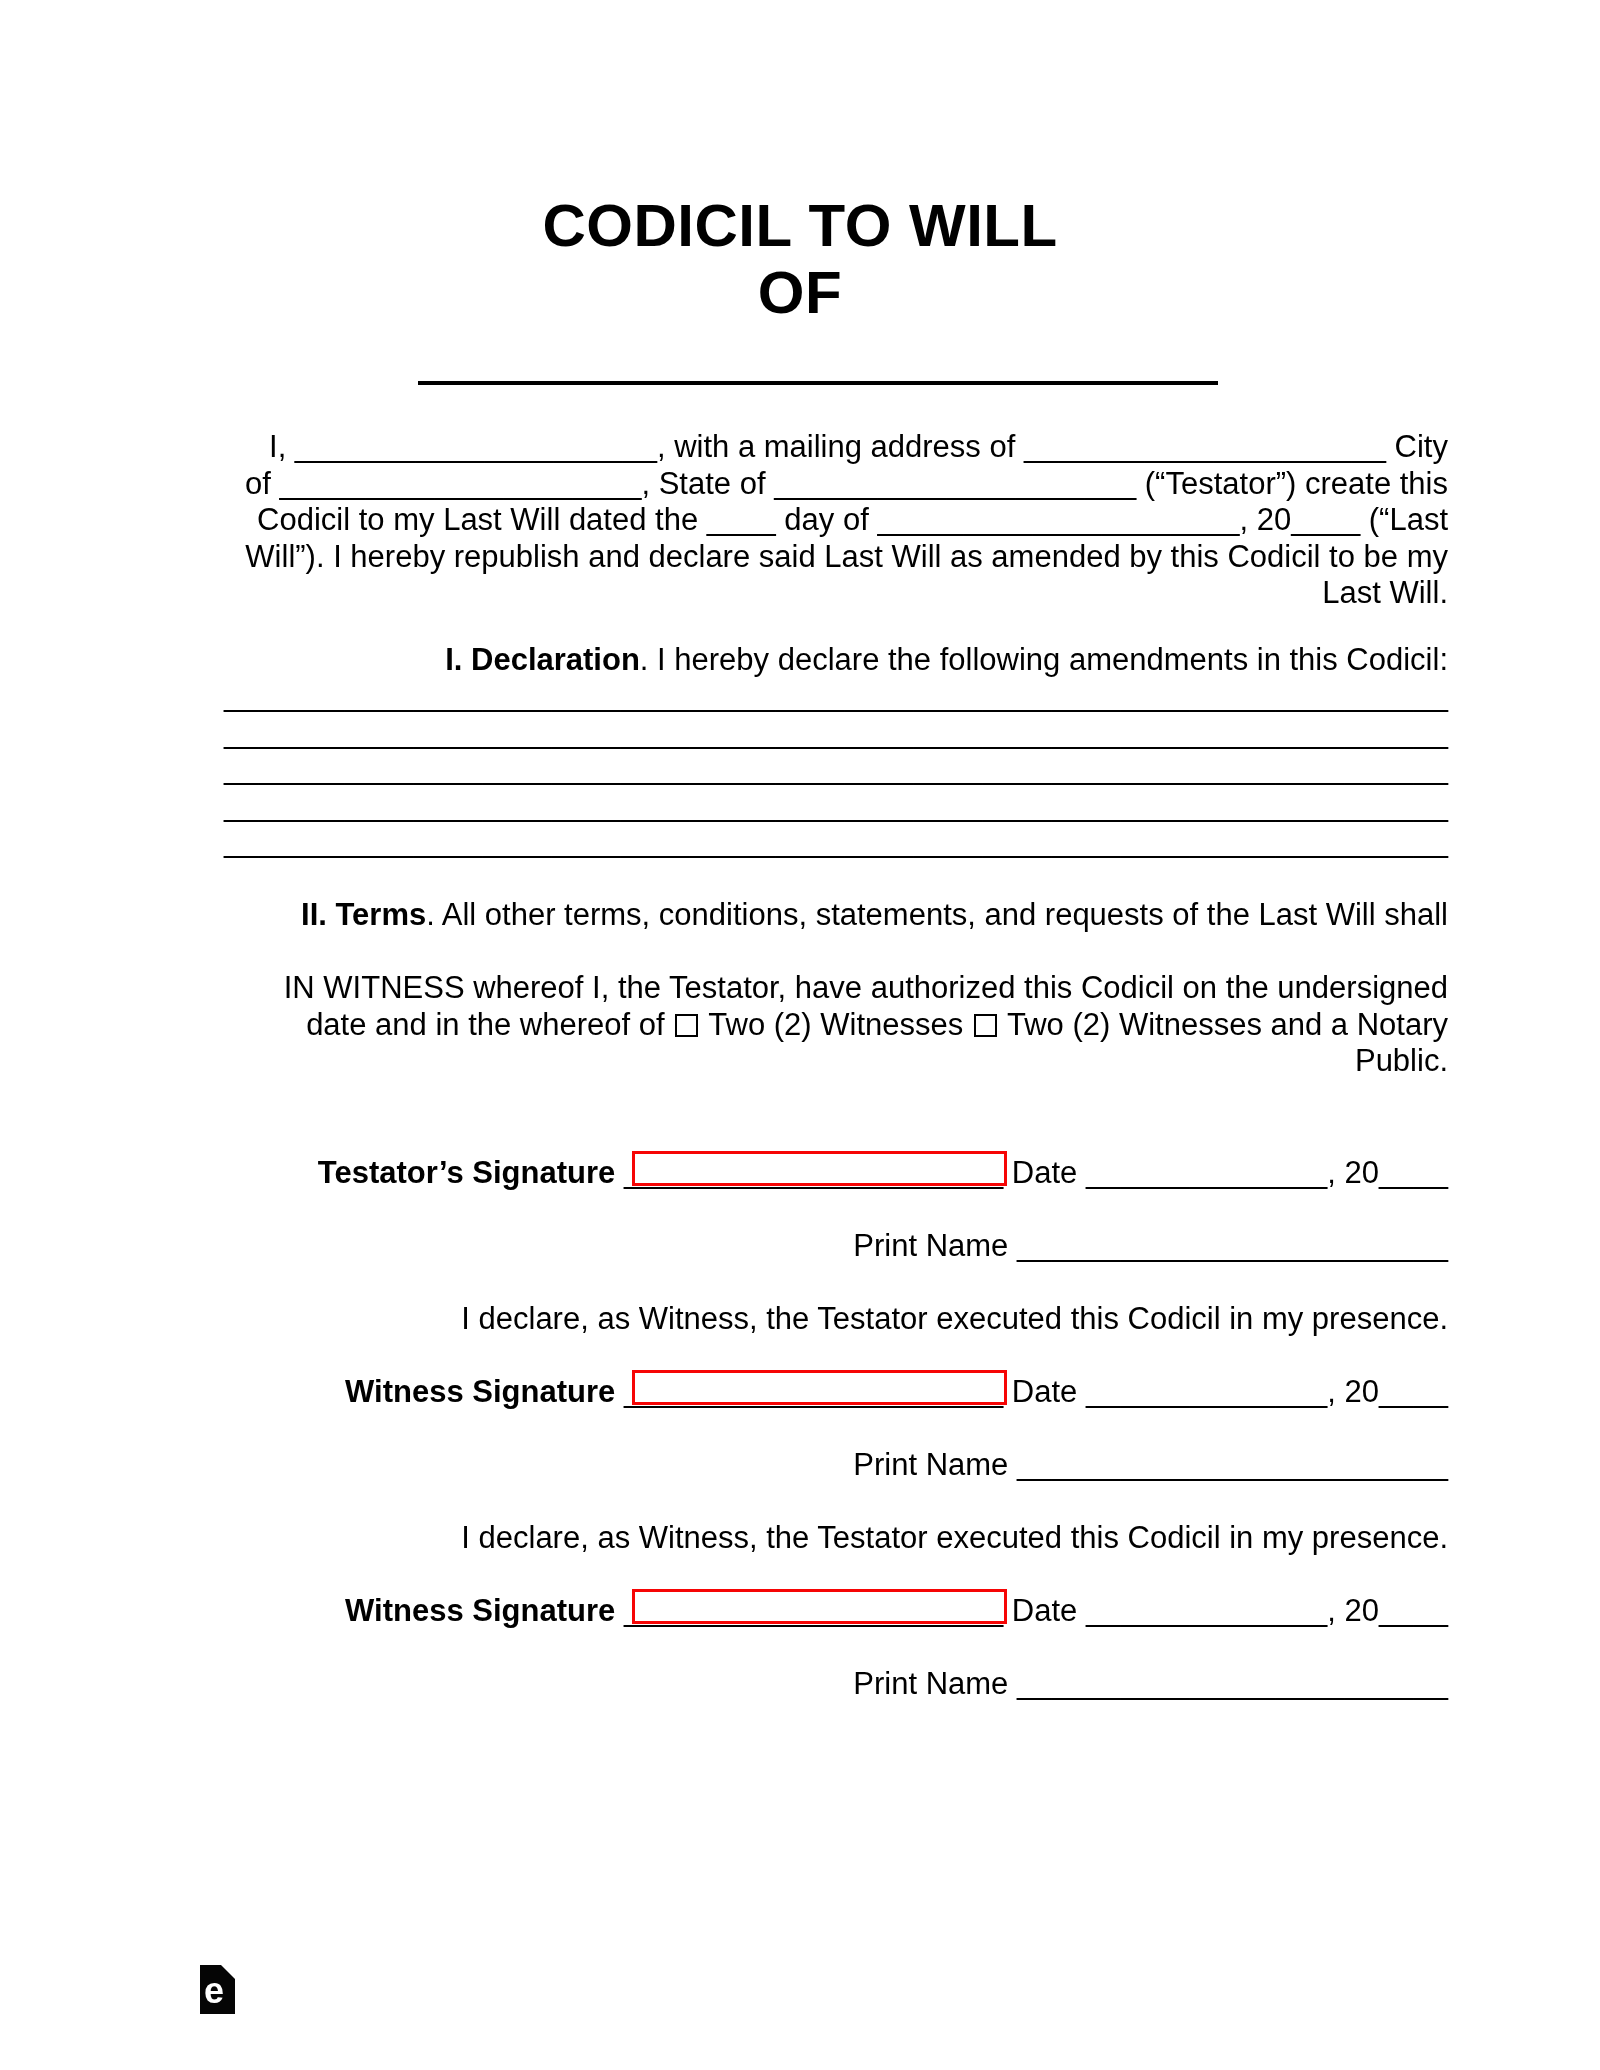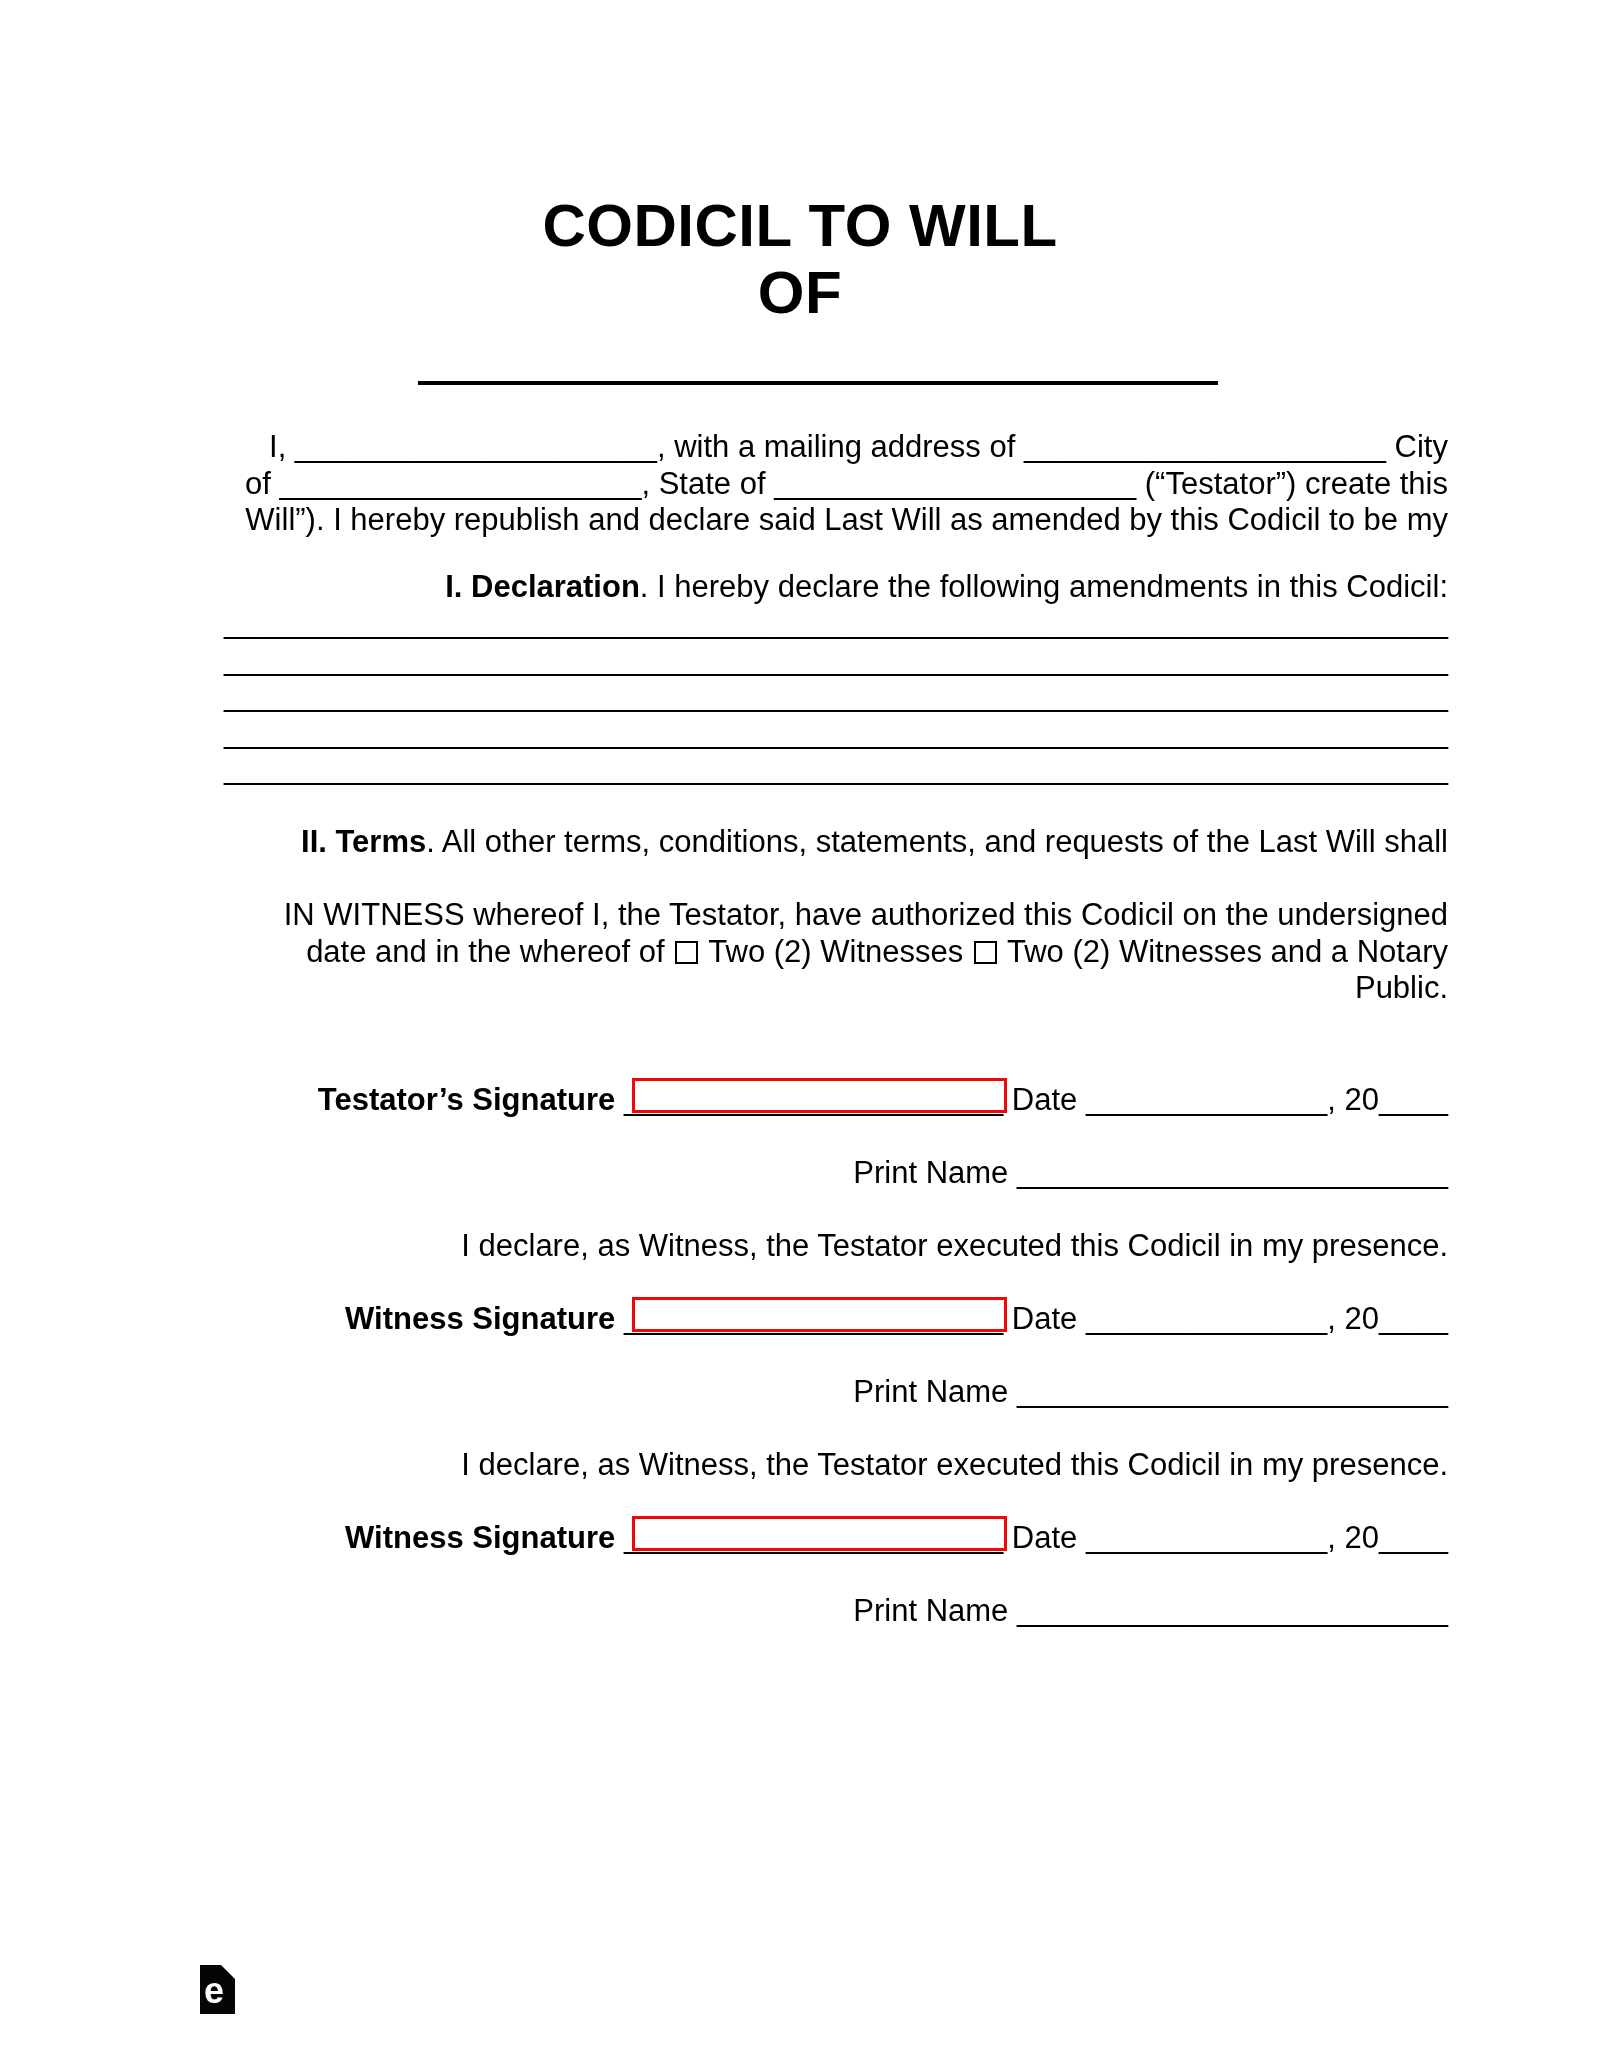--- a/index.html
+++ b/index.html
@@ -70,21 +70,23 @@
     <div class="doc-title">
       <div>CODICIL TO WILL</div>
       <div>OF</div>
     </div>
 
     <div class="name-line"></div>
 
     <div class="para mt-intro">
       <div class="line">I, _____________________, with a mailing address of _____________________ City</div>
       <div class="line">of _____________________, State of _____________________ (“Testator”) create this</div>
+      <div class="line">Codicil to my Last Will dated the ____ day of _____________________, 20____ (“Last</div>
       <div class="line">Will”). I hereby republish and declare said Last Will as amended by this Codicil to be my</div>
+      <div class="line">Last Will.</div>
     </div>
 
     <div class="para mt-decl">
       <div class="line"><span class="b">I. Declaration</span><span>. I hereby declare the following amendments in this Codicil:</span></div>
       <div class="line">_______________________________________________________________________</div>
       <div class="line">_______________________________________________________________________</div>
       <div class="line">_______________________________________________________________________</div>
       <div class="line">_______________________________________________________________________</div>
       <div class="line">_______________________________________________________________________</div>
     </div>

